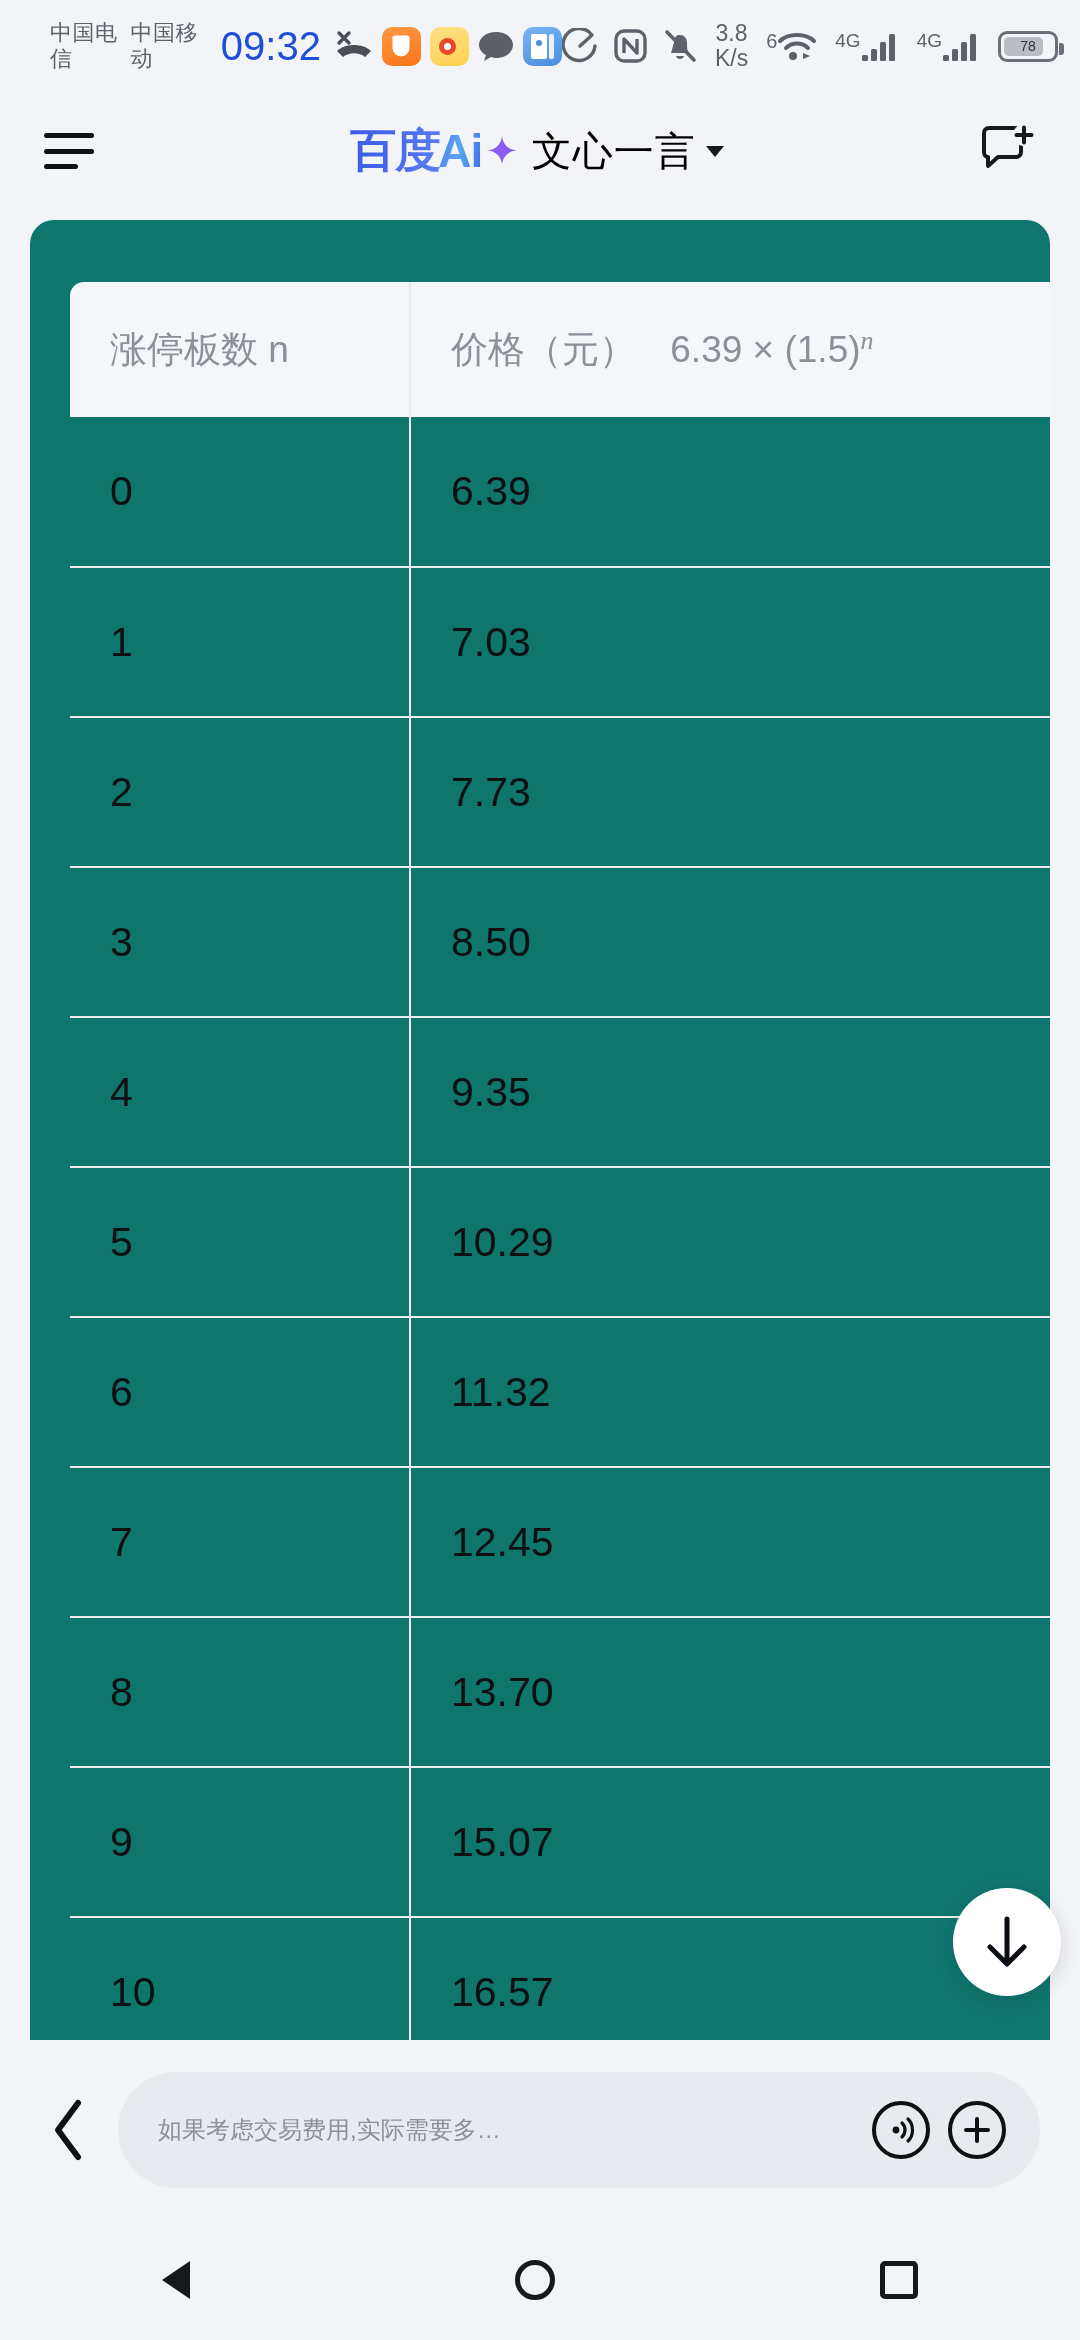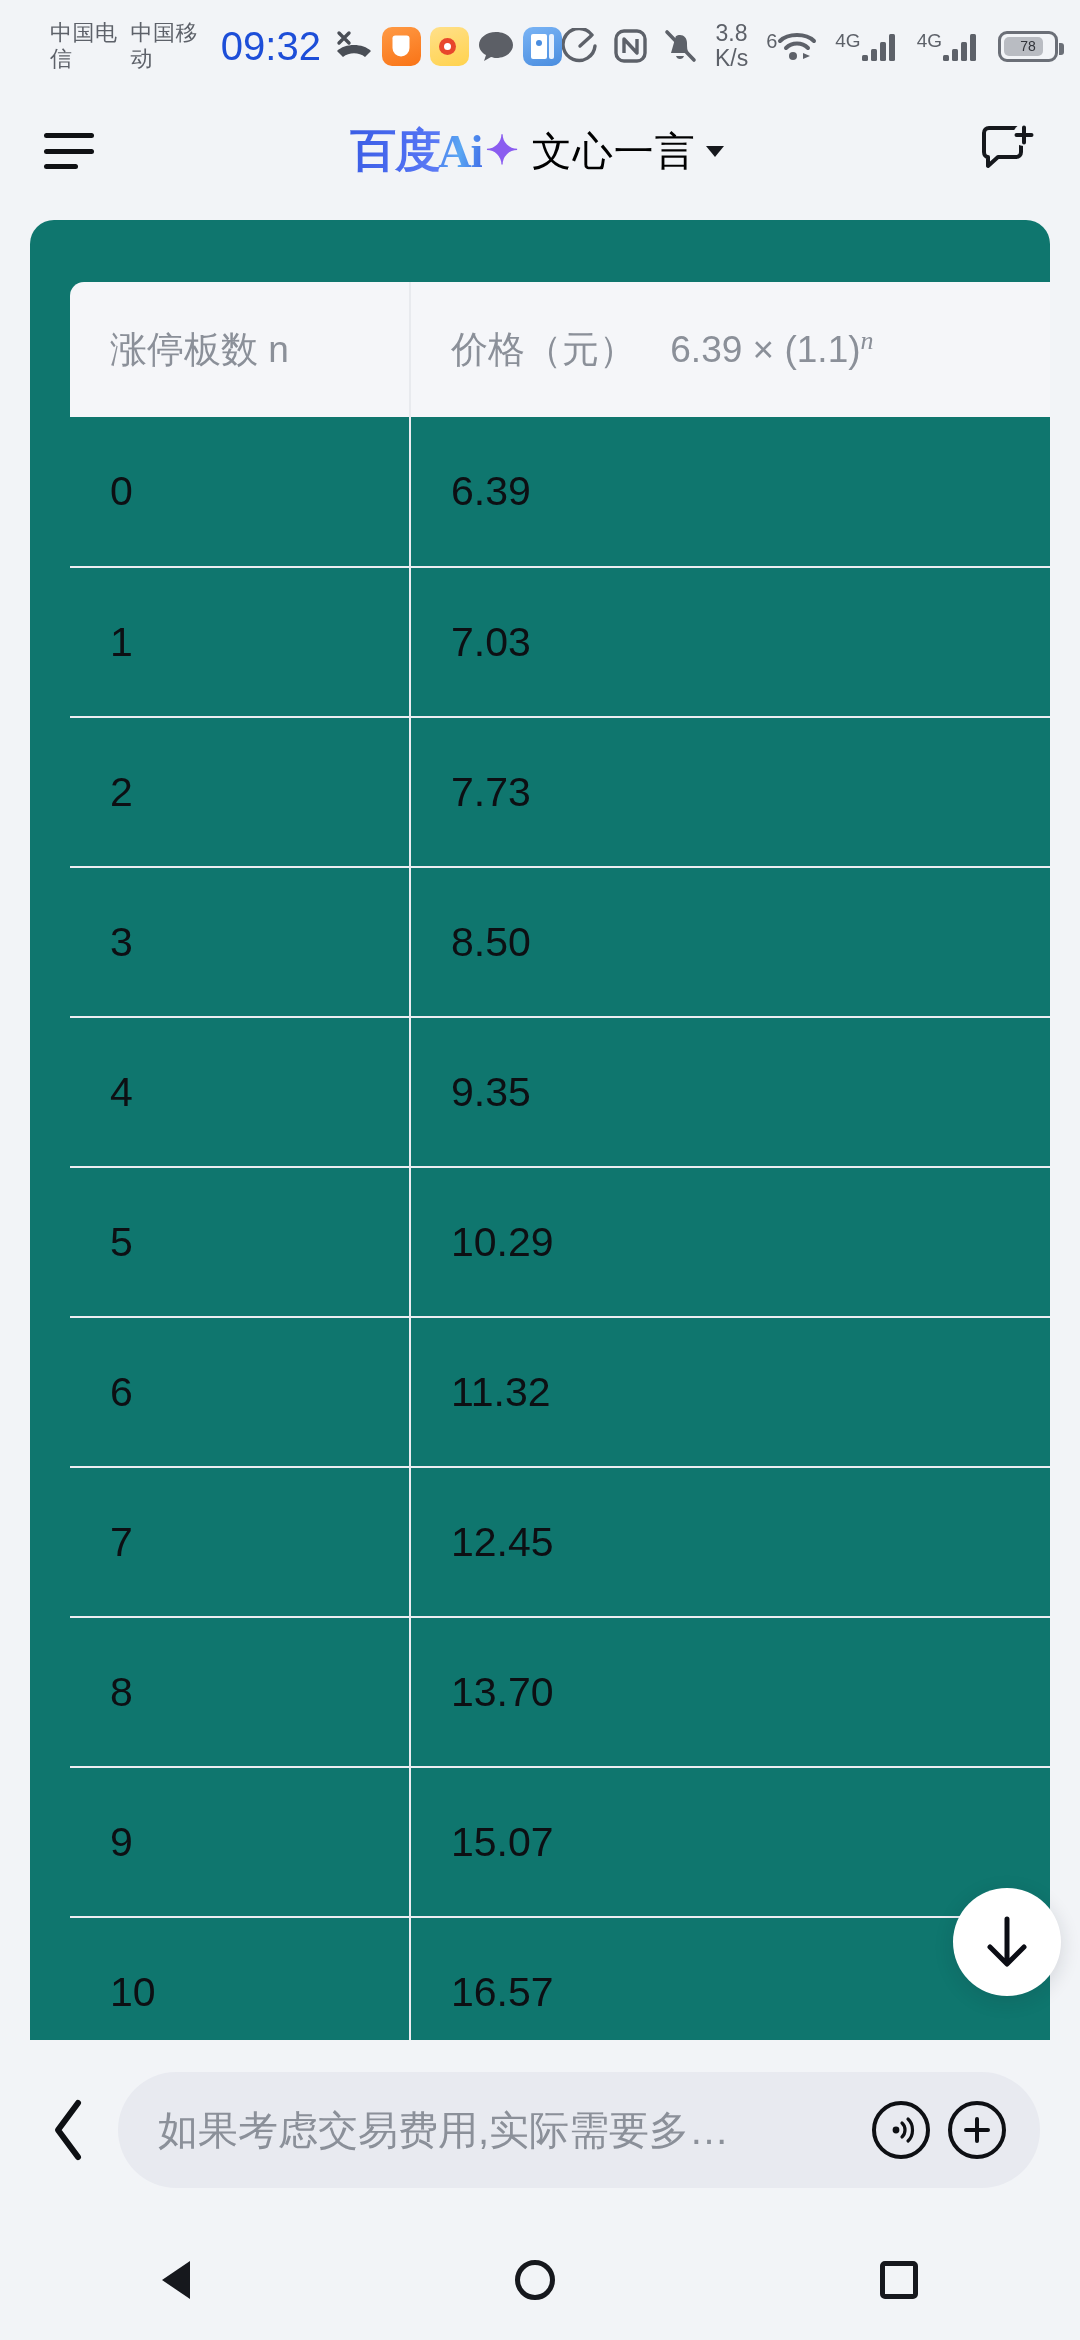--- a/index.html
+++ b/index.html
@@ -55,21 +55,21 @@
   .appbar {
     position: absolute; top: 92px; left: 0; width: 1080px; height: 118px;
     display: flex; align-items: center; background: #f2f4f7; padding: 0 44px;
   }
   .hamburger { width: 50px; height: 36px; display: flex; flex-direction: column; justify-content: space-between; }
   .hamburger i { display: block; height: 5px; background: #101114; border-radius: 3px; }
   .hamburger i:nth-child(1) { width: 50px; }
   .hamburger i:nth-child(2) { width: 50px; }
   .hamburger i:nth-child(3) { width: 34px; }
 
-  .brandwrap { flex: 1; display: flex; align-items: center; justify-content: center; gap: 14px; font-family: Liberation Serif, serif; }
+  .brandwrap { flex: 1; display: flex; align-items: center; justify-content: center; gap: 14px; }
   .brand-logo { font-size: 46px; font-weight: 700; letter-spacing: -1px; display:flex; align-items:center; }
   .brand-cn {
     background: linear-gradient(100deg, #3a5ce4 0%, #4a6bf0 55%, #5f7df5 100%);
     -webkit-background-clip: text; background-clip: text; color: transparent;
   }
   .brand-ai {
     background: linear-gradient(100deg, #4e7bf0 0%, #5aa7f2 50%, #3f6ae8 100%);
     -webkit-background-clip: text; background-clip: text; color: transparent;
     font-style: normal; margin-left: -2px;
   }
@@ -115,21 +115,21 @@
   
   .inputbar {
     position: absolute; left: 0; top: 2040px; width: 1080px; height: 180px;
     background: #f2f4f7; display: flex; align-items: center; padding: 0 40px;
   }
   .backchevron { width: 60px; display: flex; align-items: center; justify-content: center; }
   .pillbox {
     flex: 1; height: 116px; background: #e8eaf0; border-radius: 58px;
     display: flex; align-items: center; padding: 0 34px 0 40px; margin-left: 18px;
   }
-  .ph { flex: 1; font-size: 40px; color: #8b9099; white-space: nowrap; overflow: hidden; }
+  .ph { flex: 1; font-size: 24px; color: #8b9099; white-space: nowrap; overflow: hidden; }
   .roundbtn { width: 58px; height: 58px; border: 4px solid #0e1014; border-radius: 50%;
               display: flex; align-items: center; justify-content: center; margin-left: 18px; }
 
   
   .navbar {
     position: absolute; left: 0; top: 2220px; width: 1080px; height: 120px;
     background: #f2f4f7; display: flex; align-items: center; justify-content: space-around;
   }
   .nav-tri { width: 0; height: 0; border-top: 19px solid transparent; border-bottom: 19px solid transparent;
              border-right: 28px solid #16181d; }
@@ -265,21 +265,21 @@
             <col class="c1">
             <col class="c2">
           </colgroup>
         <thead>
           <tr>
             <th>
               <span>涨停板数 n</span>
             </th>
             <th>
               <span>价格（元）</span>
-              <span style="padding-left:24px;">6.39 × (1.1)</span><span class="supn ital">n</span>
+              <span style="padding-left:24px;">6.39 × (1.5)</span><span class="supn ital">n</span>
             </th>
           </tr>
         </thead>
         <tbody>
             <tr>
               <td>0</td>
               <td>6.39</td>
             </tr>
             <tr>
               <td>1</td>

